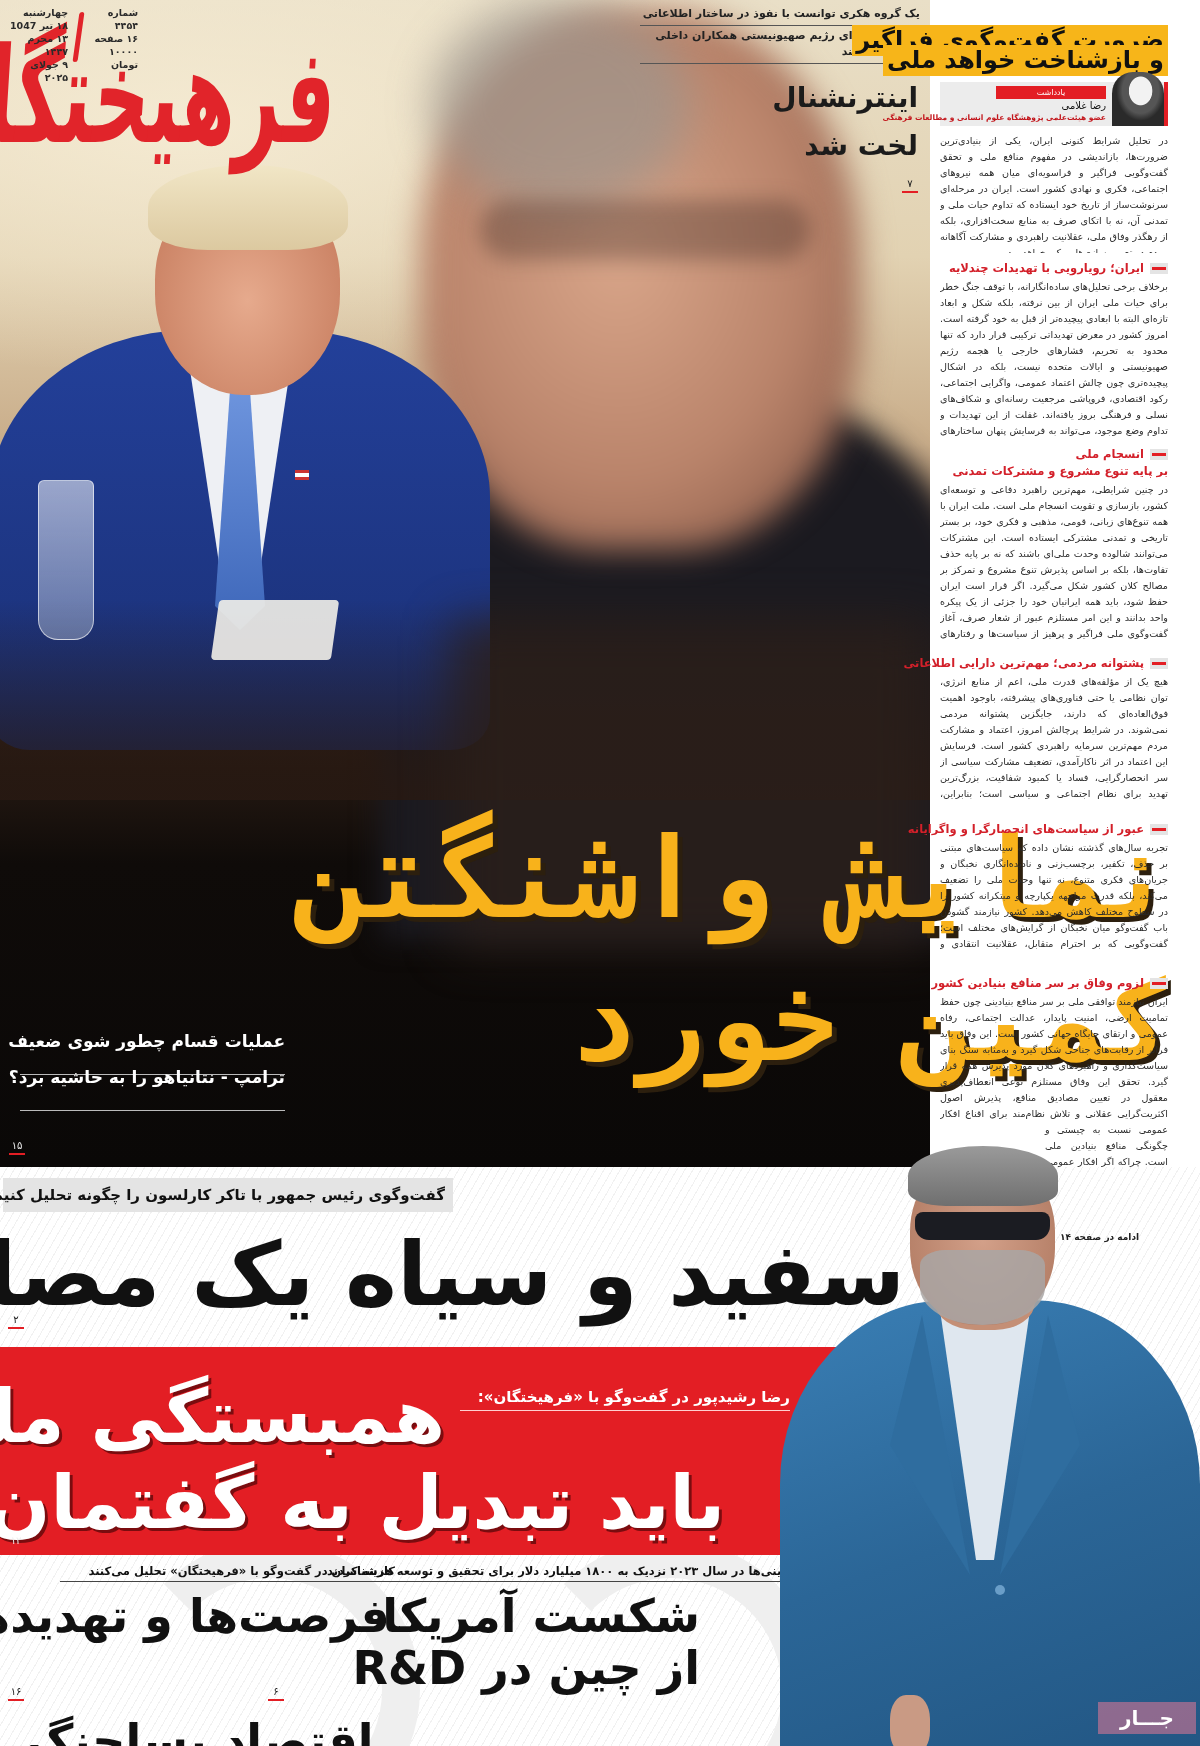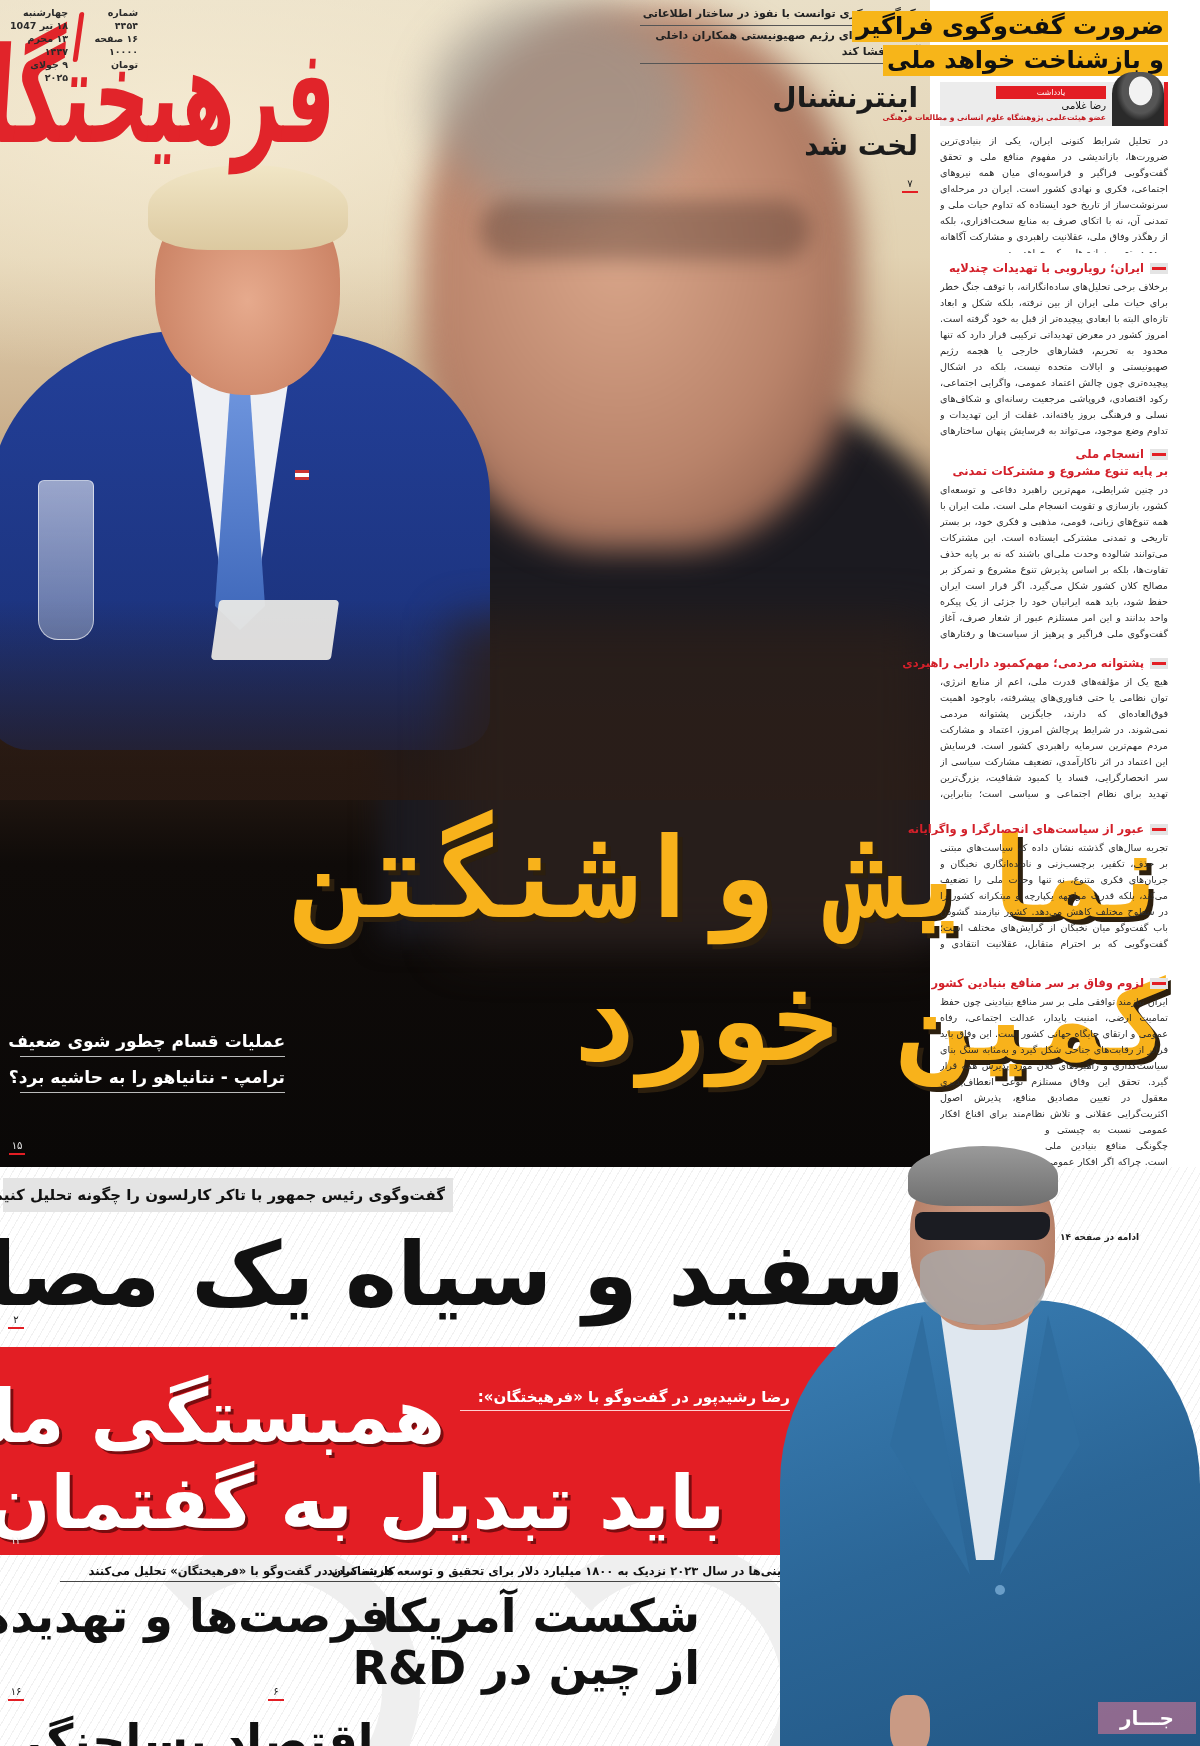--- a/index.html
+++ b/index.html
@@ -39,21 +39,21 @@
 
   
   .teaser-over { left: 640px; width: 280px; font-size: 11px; font-weight: bold; color: #222; text-align: right; line-height: 16px; border-bottom: 1px solid #555; padding-bottom: 3px; }
   .teaser-head { left: 690px; width: 228px; font-size: 28px; font-weight: bold; color: #1b1b1b; text-align: right; line-height: 48px; }
   .pg { font-size: 10px; color: #222; text-align: center; width: 16px; line-height: 12px; }
   .pg::after { content: ""; display: block; height: 2px; background: #e31e24; margin-top: 1px; }
   .pg-light { color: #eee; }
 
   
   .lead-head { right: 25px; width: 905px; font-size: 112px; font-weight: bold; color: #f8b21b; text-align: right; line-height: 1; text-shadow: 5px 5px 0 #2c1f0e; font-family: Liberation Mono, monospace; }
-  .lead-sub { left: 20px; width: 265px; font-size: 17px; font-weight: bold; color: #fff; text-align: right; line-height: 22px; border-bottom: 1px solid #bbb; padding-bottom: 4px; }
+  .lead-sub { left: 20px; width: 265px; font-size: 17px; font-weight: bold; color: #fff; text-align: right; line-height: 22px; border-bottom: 1px solid #bbb; padding-bottom: 22px; }
 
   
   .ed-head { right: 32px; font-size: 24px; font-weight: bold; color: #111; background: #f7b519; line-height: 31px; padding: 0 4px; text-align: right; }
   .author-box { left: 940px; top: 82px; width: 228px; height: 44px; background: #ececec; border-right: 4px solid #e31e24; }
   .author-portrait { right: 0; top: -10px; width: 52px; height: 54px; background: radial-gradient(ellipse at 55% 35%, #f2f2f2 0 28%, #555 30% 45%, #2a2a2a 60%); border-radius: 40% 40% 0 0; }
   .author-label { right: 58px; top: 4px; width: 110px; height: 13px; background: #e31e24; color: #fff; font-size: 8px; line-height: 13px; text-align: center; }
   .author-name { right: 58px; top: 18px; font-size: 10px; font-weight: normal; color: #111; text-align: right; }
   .author-title { right: 58px; top: 31px; font-size: 7.5px; font-weight: bold; color: #c3161c; text-align: right; white-space: nowrap; }
   .para { left: 940px; width: 228px; font-size: 9.6px; line-height: 16px; color: #2b2b2b; text-align: justify; overflow: hidden; }
   .sec-title { left: 940px; width: 228px; font-size: 11.5px; font-weight: bold; color: #d3202a; text-align: right; line-height: 16px; }
@@ -131,40 +131,40 @@
 <div class="abs teaser-head rtl nowrap" style="top:74px;">اینترنشنال</div>
 <div class="abs teaser-head rtl nowrap" style="top:122px;">لخت شد</div>
 <div class="abs pg" style="left:902px; top:178px;">۷</div>
 
 <div class="abs lead-head rtl nowrap" style="top:832px; right:25px;">نمایش واشنگتن</div>
 <div class="abs lead-head rtl nowrap" style="top:975px; right:25px;">کمین خورد</div>
 <div class="abs lead-sub rtl nowrap" style="top:1030px;">عملیات قسام چطور شوی ضعیف</div>
 <div class="abs lead-sub rtl nowrap" style="top:1066px;">ترامپ - نتانیاهو را به حاشیه برد؟</div>
 <div class="abs pg pg-light" style="left:9px; top:1140px;">۱۵</div>
 
-<div class="abs ed-head rtl nowrap" style="top:11px;">ضرورت گفت‌وگوی فراگیر</div>
+<div class="abs ed-head rtl nowrap" style="top:25px;">ضرورت گفت‌وگوی فراگیر</div>
 <div class="abs ed-head rtl nowrap" style="top:45px;">و بازشناخت خواهد ملی</div>
 
 <div class="abs author-box">
   <div class="abs author-portrait"></div>
   <div class="abs author-label rtl">یادداشت</div>
   <div class="abs author-name rtl">رضا غلامی</div>
   <div class="abs author-title rtl">عضو هیئت‌علمی پژوهشگاه علوم انسانی و مطالعات فرهنگی</div>
 </div>
 
 <div class="abs para rtl" style="top:133px; height:120px;">در تحلیل شرایط کنونی ایران، یکی از بنیادی‌ترین ضرورت‌ها، بازاندیشی در مفهوم منافع ملی و تحقق گفت‌وگویی فراگیر و فراسویه‌ای میان همه نیروهای اجتماعی، فکری و نهادی کشور است. ایران در مرحله‌ای سرنوشت‌ساز از تاریخ خود ایستاده که تداوم حیات ملی و تمدنی آن، نه با اتکای صرف به منابع سخت‌افزاری، بلکه از رهگذر وفاق ملی، عقلانیت راهبردی و مشارکت آگاهانه مردم در تصمیم‌سازی‌ها ممکن خواهد بود.</div>
 
 <div class="abs sec-title rtl nowrap" style="top:260px;"><span class="sec-icon"></span><span>ایران؛ رویارویی با تهدیدات چندلایه</span></div>
 <div class="abs para rtl" style="top:279px; height:160px;">برخلاف برخی تحلیل‌های ساده‌انگارانه، با توقف جنگ خطر برای حیات ملی ایران از بین نرفته، بلکه شکل و ابعاد تازه‌ای البته با ابعادی پیچیده‌تر از قبل به خود گرفته است. امروز کشور در معرض تهدیداتی ترکیبی قرار دارد که تنها محدود به تحریم، فشارهای خارجی یا هجمه رژیم صهیونیستی و ایالات متحده نیست، بلکه در اشکال پیچیده‌تری چون چالش اعتماد عمومی، واگرایی اجتماعی، رکود اقتصادی، فروپاشی مرجعیت رسانه‌ای و شکاف‌های نسلی و فرهنگی بروز یافته‌اند. غفلت از این تهدیدات و تداوم وضع موجود، می‌تواند به فرسایش پنهان ساختارهای اجتماعی و نهادی منجر شود.</div>
 
 <div class="abs sec-title rtl nowrap" style="top:446px;"><span class="sec-icon"></span><span>انسجام ملی</span></div>
 <div class="abs sec-title rtl nowrap" style="top:463px;">بر پایه تنوع مشروع و مشترکات تمدنی</div>
 <div class="abs para rtl" style="top:482px; height:160px;">در چنین شرایطی، مهم‌ترین راهبرد دفاعی و توسعه‌ای کشور، بازسازی و تقویت انسجام ملی است. ملت ایران با همه تنوع‌های زبانی، قومی، مذهبی و فکری خود، بر بستر تاریخی و تمدنی مشترکی ایستاده است. این مشترکات می‌توانند شالوده وحدت ملی‌ای باشند که نه بر پایه حذف تفاوت‌ها، بلکه بر اساس پذیرش تنوع مشروع و تمرکز بر مصالح کلان کشور شکل می‌گیرد. اگر قرار است ایران حفظ شود، باید همه ایرانیان خود را جزئی از یک پیکره واحد بدانند و این امر مستلزم عبور از شعار صرف، آغاز گفت‌وگوی ملی فراگیر و پرهیز از سیاست‌ها و رفتارهای تقابلی گذشته است.</div>
 
-<div class="abs sec-title rtl nowrap" style="top:655px;"><span class="sec-icon"></span><span>پشتوانه مردمی؛ مهم‌کمبود دارایی راهبردی</span></div>
+<div class="abs sec-title rtl nowrap" style="top:655px;"><span class="sec-icon"></span><span>پشتوانه مردمی؛ مهم‌ترین دارایی اطلاعاتی</span></div>
 <div class="abs para rtl" style="top:674px; height:132px;">هیچ یک از مؤلفه‌های قدرت ملی، اعم از منابع انرژی، توان نظامی یا حتی فناوری‌های پیشرفته، باوجود اهمیت فوق‌العاده‌ای که دارند، جایگزین پشتوانه مردمی نمی‌شوند. در شرایط پرچالش امروز، اعتماد و مشارکت مردم مهم‌ترین سرمایه راهبردی کشور است. فرسایش این اعتماد در اثر ناکارآمدی، تضعیف مشارکت سیاسی از سر انحصارگرایی، فساد یا کمبود شفافیت، بزرگ‌ترین تهدید برای نظام اجتماعی و سیاسی است؛ بنابراین، بازسازی اعتماد عمومی، باید در اولویت اصلی همه سیاست‌ها و برنامه‌ها قرار گیرد.</div>
 
 <div class="abs sec-title rtl nowrap" style="top:821px;"><span class="sec-icon"></span><span>عبور از سیاست‌های انحصارگرا و واگرایانه</span></div>
 <div class="abs para rtl" style="top:840px; height:116px;">تجربه سال‌های گذشته نشان داده که سیاست‌های مبتنی بر حذف، تکفیر، برچسب‌زنی و نادیده‌انگاری نخبگان و جریان‌های فکری متنوع، نه تنها وحدت ملی را تضعیف می‌کند، بلکه قدرت مواجهه یکپارچه و مبتکرانه کشور را در سطوح مختلف کاهش می‌دهد. کشور نیازمند گشودن باب گفت‌وگو میان نخبگان از گرایش‌های مختلف است؛ گفت‌وگویی که بر احترام متقابل، عقلانیت انتقادی و دغدغه‌های مشترک ملی استوار باشد.</div>
 
 <div class="abs sec-title rtl nowrap" style="top:975px;"><span class="sec-icon"></span><span>لزوم وفاق بر سر منافع بنیادین کشور</span></div>
 <div class="abs para" style="top:994px; height:216px; direction:ltr;">
   <div style="float:left; width:0; height:136px;"></div>
   <div style="float:left; clear:left; width:105px; height:90px;"></div>
   <div class="rtl" style="text-align:justify;">ایران نیازمند توافقی ملی بر سر منافع بنیادینی چون حفظ تمامیت ارضی، امنیت پایدار، عدالت اجتماعی، رفاه عمومی و ارتقای جایگاه جهانی کشور است. این وفاق باید فراتر از رقابت‌های جناحی شکل گیرد و به‌مثابه سنگ بنای سیاست‌گذاری و راهبردهای کلان مورد پذیرش همه قرار گیرد. تحقق این وفاق مستلزم نوعی انعطاف‌پذیری معقول در تعیین مصادیق منافع، پذیرش اصول اکثریت‌گرایی عقلانی و تلاش نظام‌مند برای اقناع افکار عمومی نسبت به چیستی و چگونگی منافع بنیادین ملی است. چراکه اگر افکار عمومی درک مشترک و همدلانه‌ای از منافع ملی نداشته باشند، این منافع عملاً جنبه ملی خود را از دست خواهند داد و صرفاً به گزاره‌هایی رسمی و بی‌اثر بدل خواهند شد.</div>

